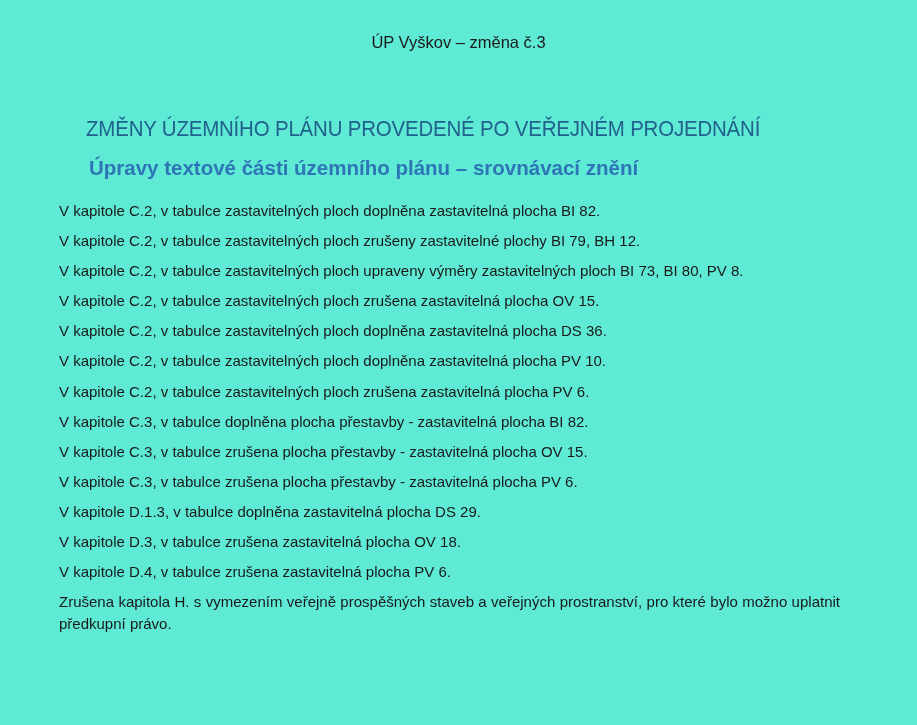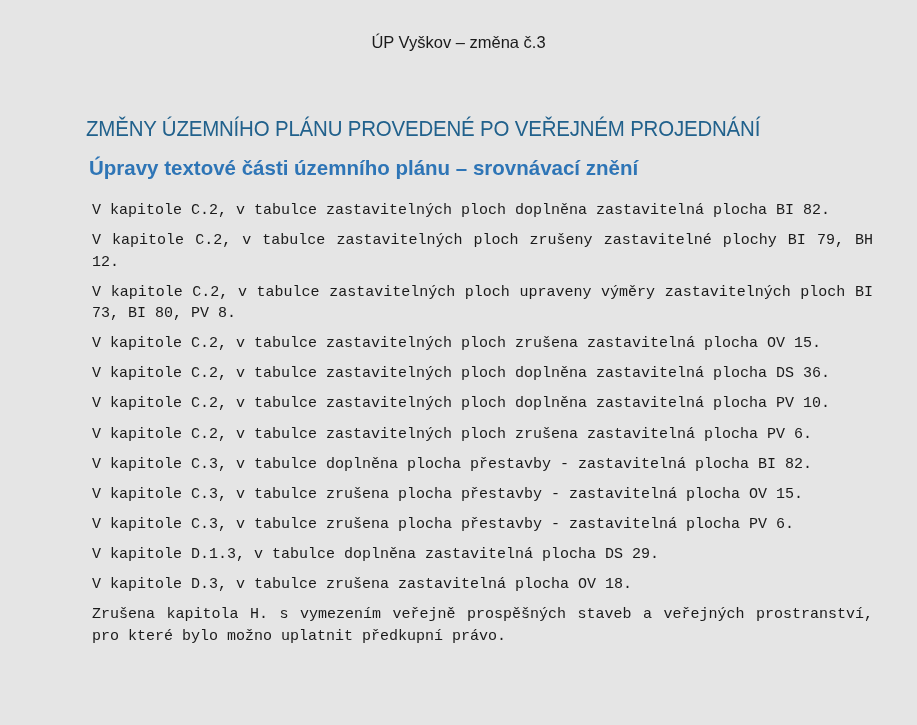--- a/index.html
+++ b/index.html
@@ -8,21 +8,21 @@
     height: 725px;
     background: #ffffff;
     font-family: "Liberation Sans", sans-serif;
     color: #000000;
     overflow: hidden;
   }
   .page {
     width: 917px;
     height: 725px;
     position: relative;
-    background: #e5e5e5;
+    background: #5eead4;
   }
   .page-header {
     position: absolute;
     top: 33px;
     left: 0;
     width: 100%;
     text-align: center;
     font-size: 16.5px;
     color: #1a1a1a;
   }
@@ -43,23 +43,22 @@
     top: 156px;
     left: 89px;
     font-size: 20.5px;
     font-weight: 700;
     color: var(--h2-color, #2E75B6);
     white-space: nowrap;
   }
   .doc-body {
     position: absolute;
     top: 200px;
-    left: 92px;
+    left: 59px;
     width: 781px;
-    font-family: Liberation Mono, monospace;
   }
   .doc-body p {
     font-size: 15px;
     line-height: 21.5px;
     color: var(--body-color, #1a1a1a);
     text-align: justify;
     margin-bottom: 8.6px;
   }
 </style>
 </head>
@@ -79,16 +78,17 @@
     <p>V kapitole C.2, v tabulce zastavitelných ploch upraveny výměry zastavitelných ploch BI 73, BI 80, PV 8.</p>
     <p>V kapitole C.2, v tabulce zastavitelných ploch zrušena zastavitelná plocha OV 15.</p>
     <p>V kapitole C.2, v tabulce zastavitelných ploch doplněna zastavitelná plocha DS 36.</p>
     <p>V kapitole C.2, v tabulce zastavitelných ploch doplněna zastavitelná plocha PV 10.</p>
     <p>V kapitole C.2, v tabulce zastavitelných ploch zrušena zastavitelná plocha PV 6.</p>
     <p>V kapitole C.3, v tabulce doplněna plocha přestavby - zastavitelná plocha BI 82.</p>
     <p>V kapitole C.3, v tabulce zrušena plocha přestavby - zastavitelná plocha OV 15.</p>
     <p>V kapitole C.3, v tabulce zrušena plocha přestavby - zastavitelná plocha PV 6.</p>
     <p>V kapitole D.1.3, v tabulce doplněna zastavitelná plocha DS 29.</p>
     <p>V kapitole D.3, v tabulce zrušena zastavitelná plocha OV 18.</p>
+    <p>V kapitole D.4, v tabulce zrušena zastavitelná plocha PV 6.</p>
     <p>Zrušena kapitola H. s vymezením veřejně prospěšných staveb a veřejných prostranství, pro které bylo možno uplatnit předkupní právo.</p>
   </div>
 
 </div>
 
 </body></html>

